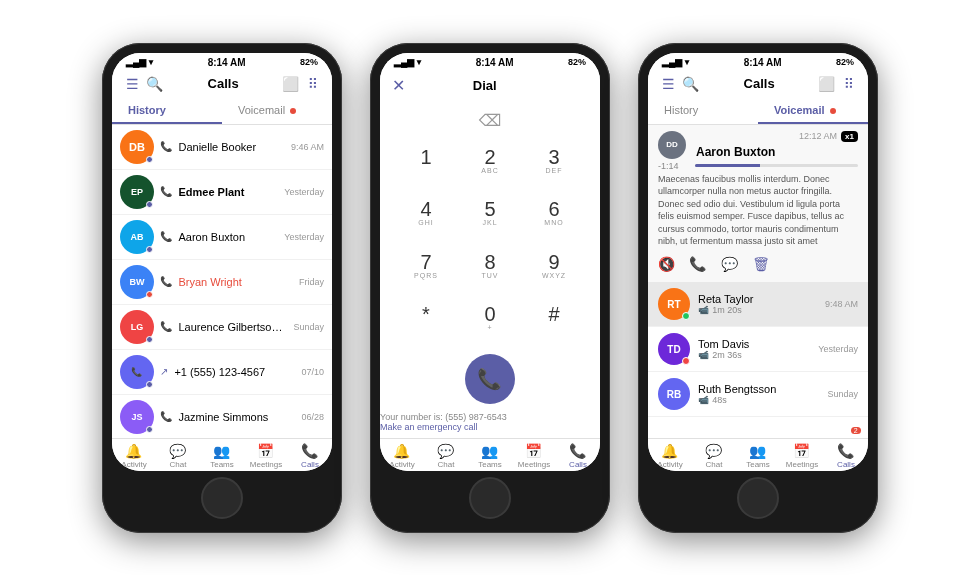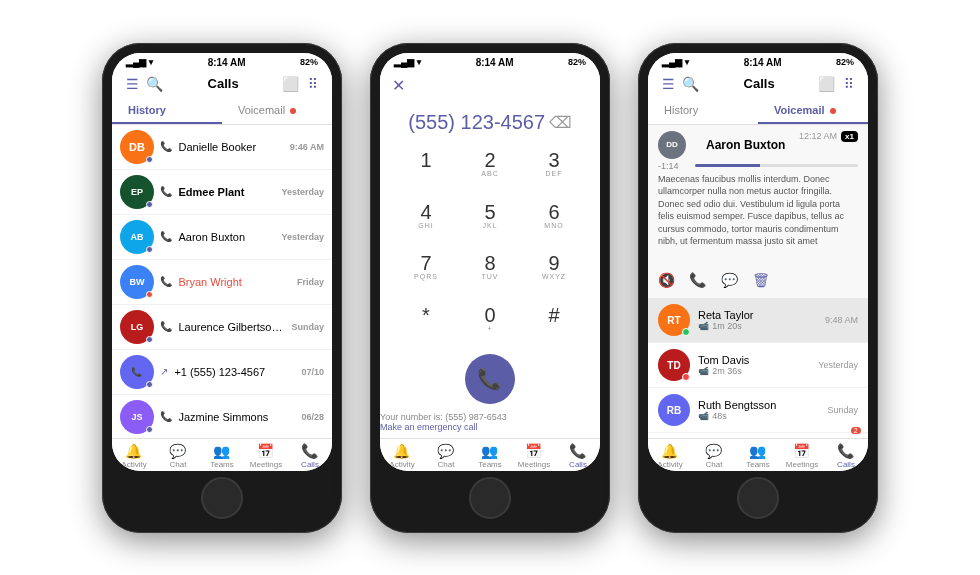--- a/index.html
+++ b/index.html
@@ -156,21 +156,20 @@
     }
     .call-item .call-name.missed { color: #e74c3c; }
     .call-item .call-icon {
       font-size: 10px;
       color: #5b5ea6;
     }
     .call-item .call-time {
       font-size: 9px;
       color: #999;
       flex-shrink: 0;
-      font-weight: bold;
     }
     
     .bottom-nav {
       display: flex;
       border-top: 1px solid #e0e0e0;
       padding: 4px 0 2px;
       background: #fff;
       flex-shrink: 0;
     }
     .nav-item {
@@ -303,21 +302,21 @@
       font-weight: 600;
     }
     .voicemail-meta {
       font-size: 9px;
       color: #999;
     }
     .voicemail-body {
       font-size: 9px;
       color: #555;
       line-height: 1.4;
-      margin-bottom: 20px;
+      margin-bottom: 4px;
     }
     .voicemail-controls {
       display: flex;
       gap: 14px;
       align-items: center;
       padding: 4px 0;
     }
     .vm-ctrl {
       font-size: 14px;
       color: #5b5ea6;
@@ -378,23 +377,23 @@
     .vm-info { flex: 1; }
     .vm-name { font-size: 11px; font-weight: 500; }
     .vm-dur { font-size: 9px; color: #888; display: flex; align-items: center; gap: 3px; }
     .vm-time { font-size: 9px; color: #999; }
 
     
     .av-purple { background: #8b5cf6; }
     .av-pink { background: #14532d; }
     .av-teal { background: #0ea5e9; }
     .av-orange { background: #f97316; }
-    .av-green { background: #b91c1c; }
+    .av-green { background: #ef4444; }
     .av-blue { background: #3b82f6; }
-    .av-dark { background: #b91c1c; }
+    .av-dark { background: #6d28d9; }
     .av-dark2 { background: #6b7280; }
     .av-indigo { background: #6366f1; }
   </style>
 </head>
 <body>
 
 <div class="phones-container">
 
   <div class="phone">
     <div class="phone-inner">
@@ -510,25 +509,25 @@
     <div class="phone-inner">
 
       <div class="status-bar">
         <span>▂▄▆ ▾</span>
         <span class="time">8:14 AM</span>
         <span>82%</span>
       </div>
 
       <div class="dial-header">
         <span class="close-btn">✕</span>
+        <span class="title">Dial</span>
         <span style="width:24px"></span>
       </div>
 
       <div class="dial-number-input">
-        <span style="font-size:20px;color:#5b5ea6;font-weight:300;">(555) 123-4567</span>
         <span class="backspace">⌫</span>
       </div>
 
       <div class="keypad">
         <div class="key">
             <span class="key-num">1</span>
             <span class="key-letters"></span>
           </div>
         <div class="key">
             <span class="key-num">2</span>
@@ -628,21 +627,21 @@
         <span class="icon-btn">⠿</span>
       </div>
 
       <div class="tabs">
         <div class="tab">History</div>
         <div class="tab active">Voicemail <span class="dot"></span></div>
       </div>
 
       <div class="voicemail-message">
         <div class="voicemail-header">
-          <div style="display:flex;align-items:center;gap:20px">
+          <div style="display:flex;align-items:flex-end;gap:10px">
             <div class="vm-avatar av-dark2" style="width:28px;height:28px;font-size:8px">DD</div>
             <span class="voicemail-name">Aaron Buxton</span>
           </div>
           <div style="display:flex;align-items:center;gap:4px">
             <span class="voicemail-meta">12:12 AM</span>
             <span class="badge-x1">x1</span>
           </div>
         </div>
         <div class="progress-bar-wrap">
           <span style="font-size:9px;color:#888">-1:14</span>

